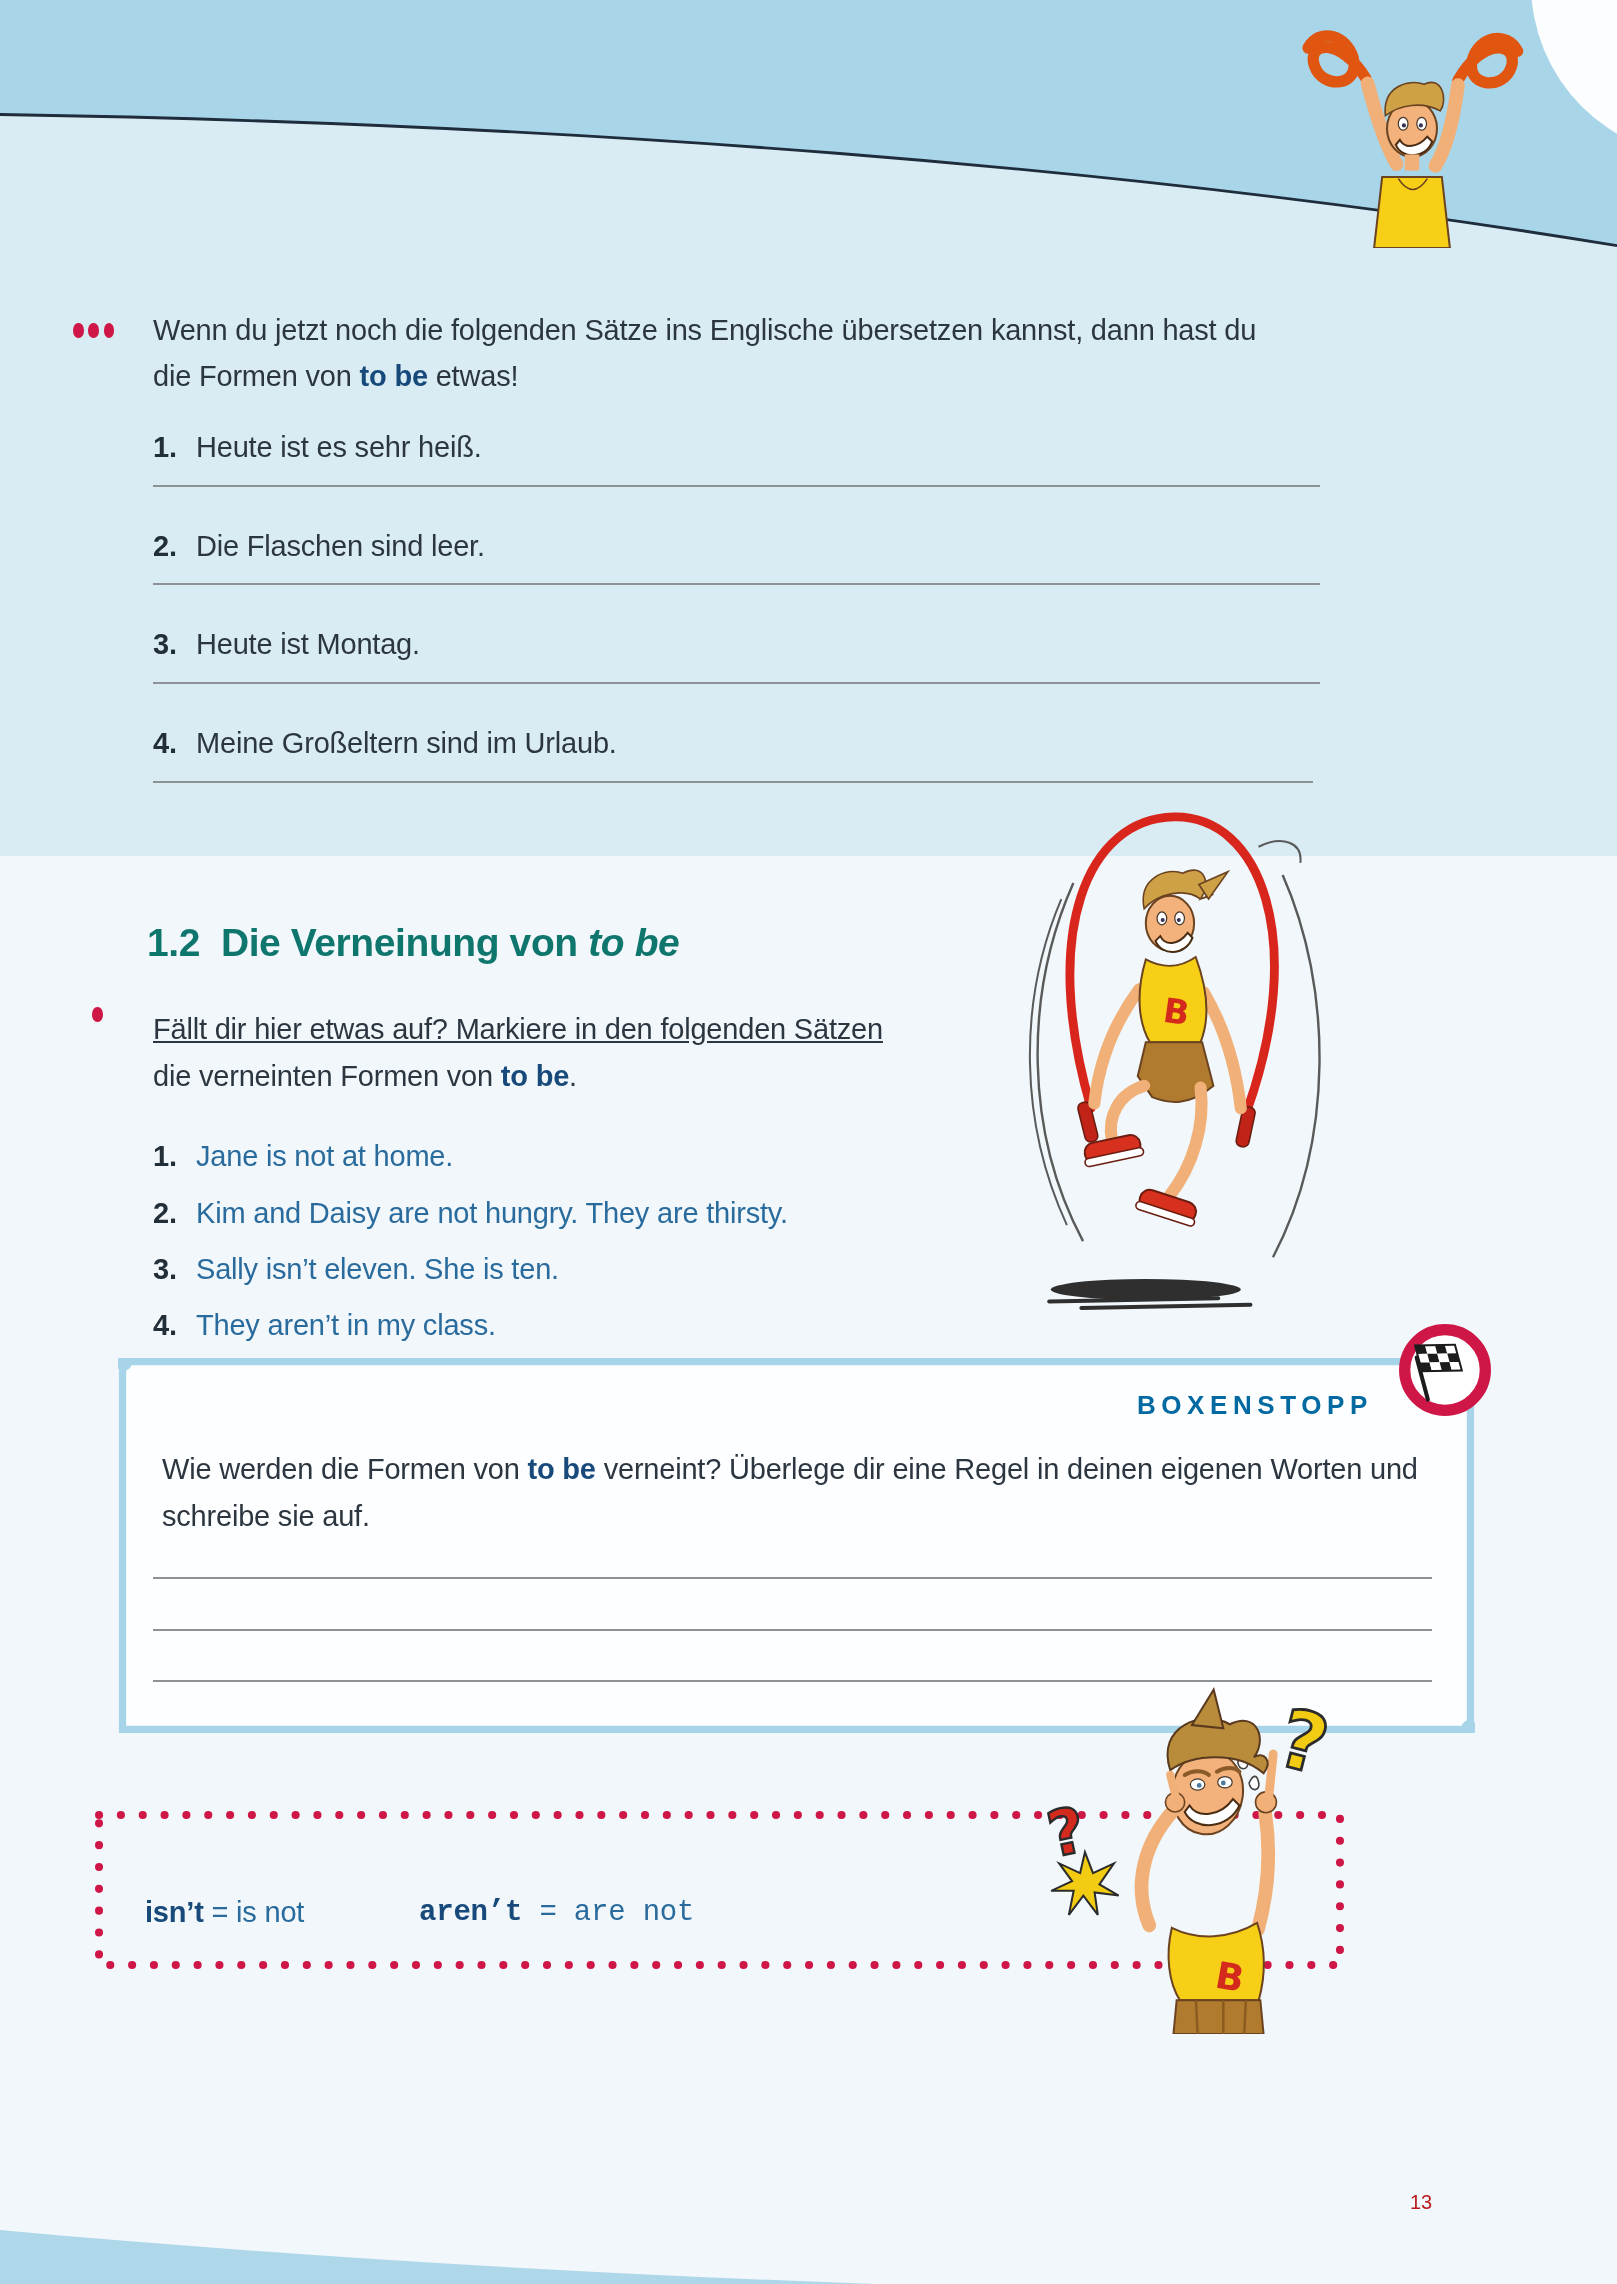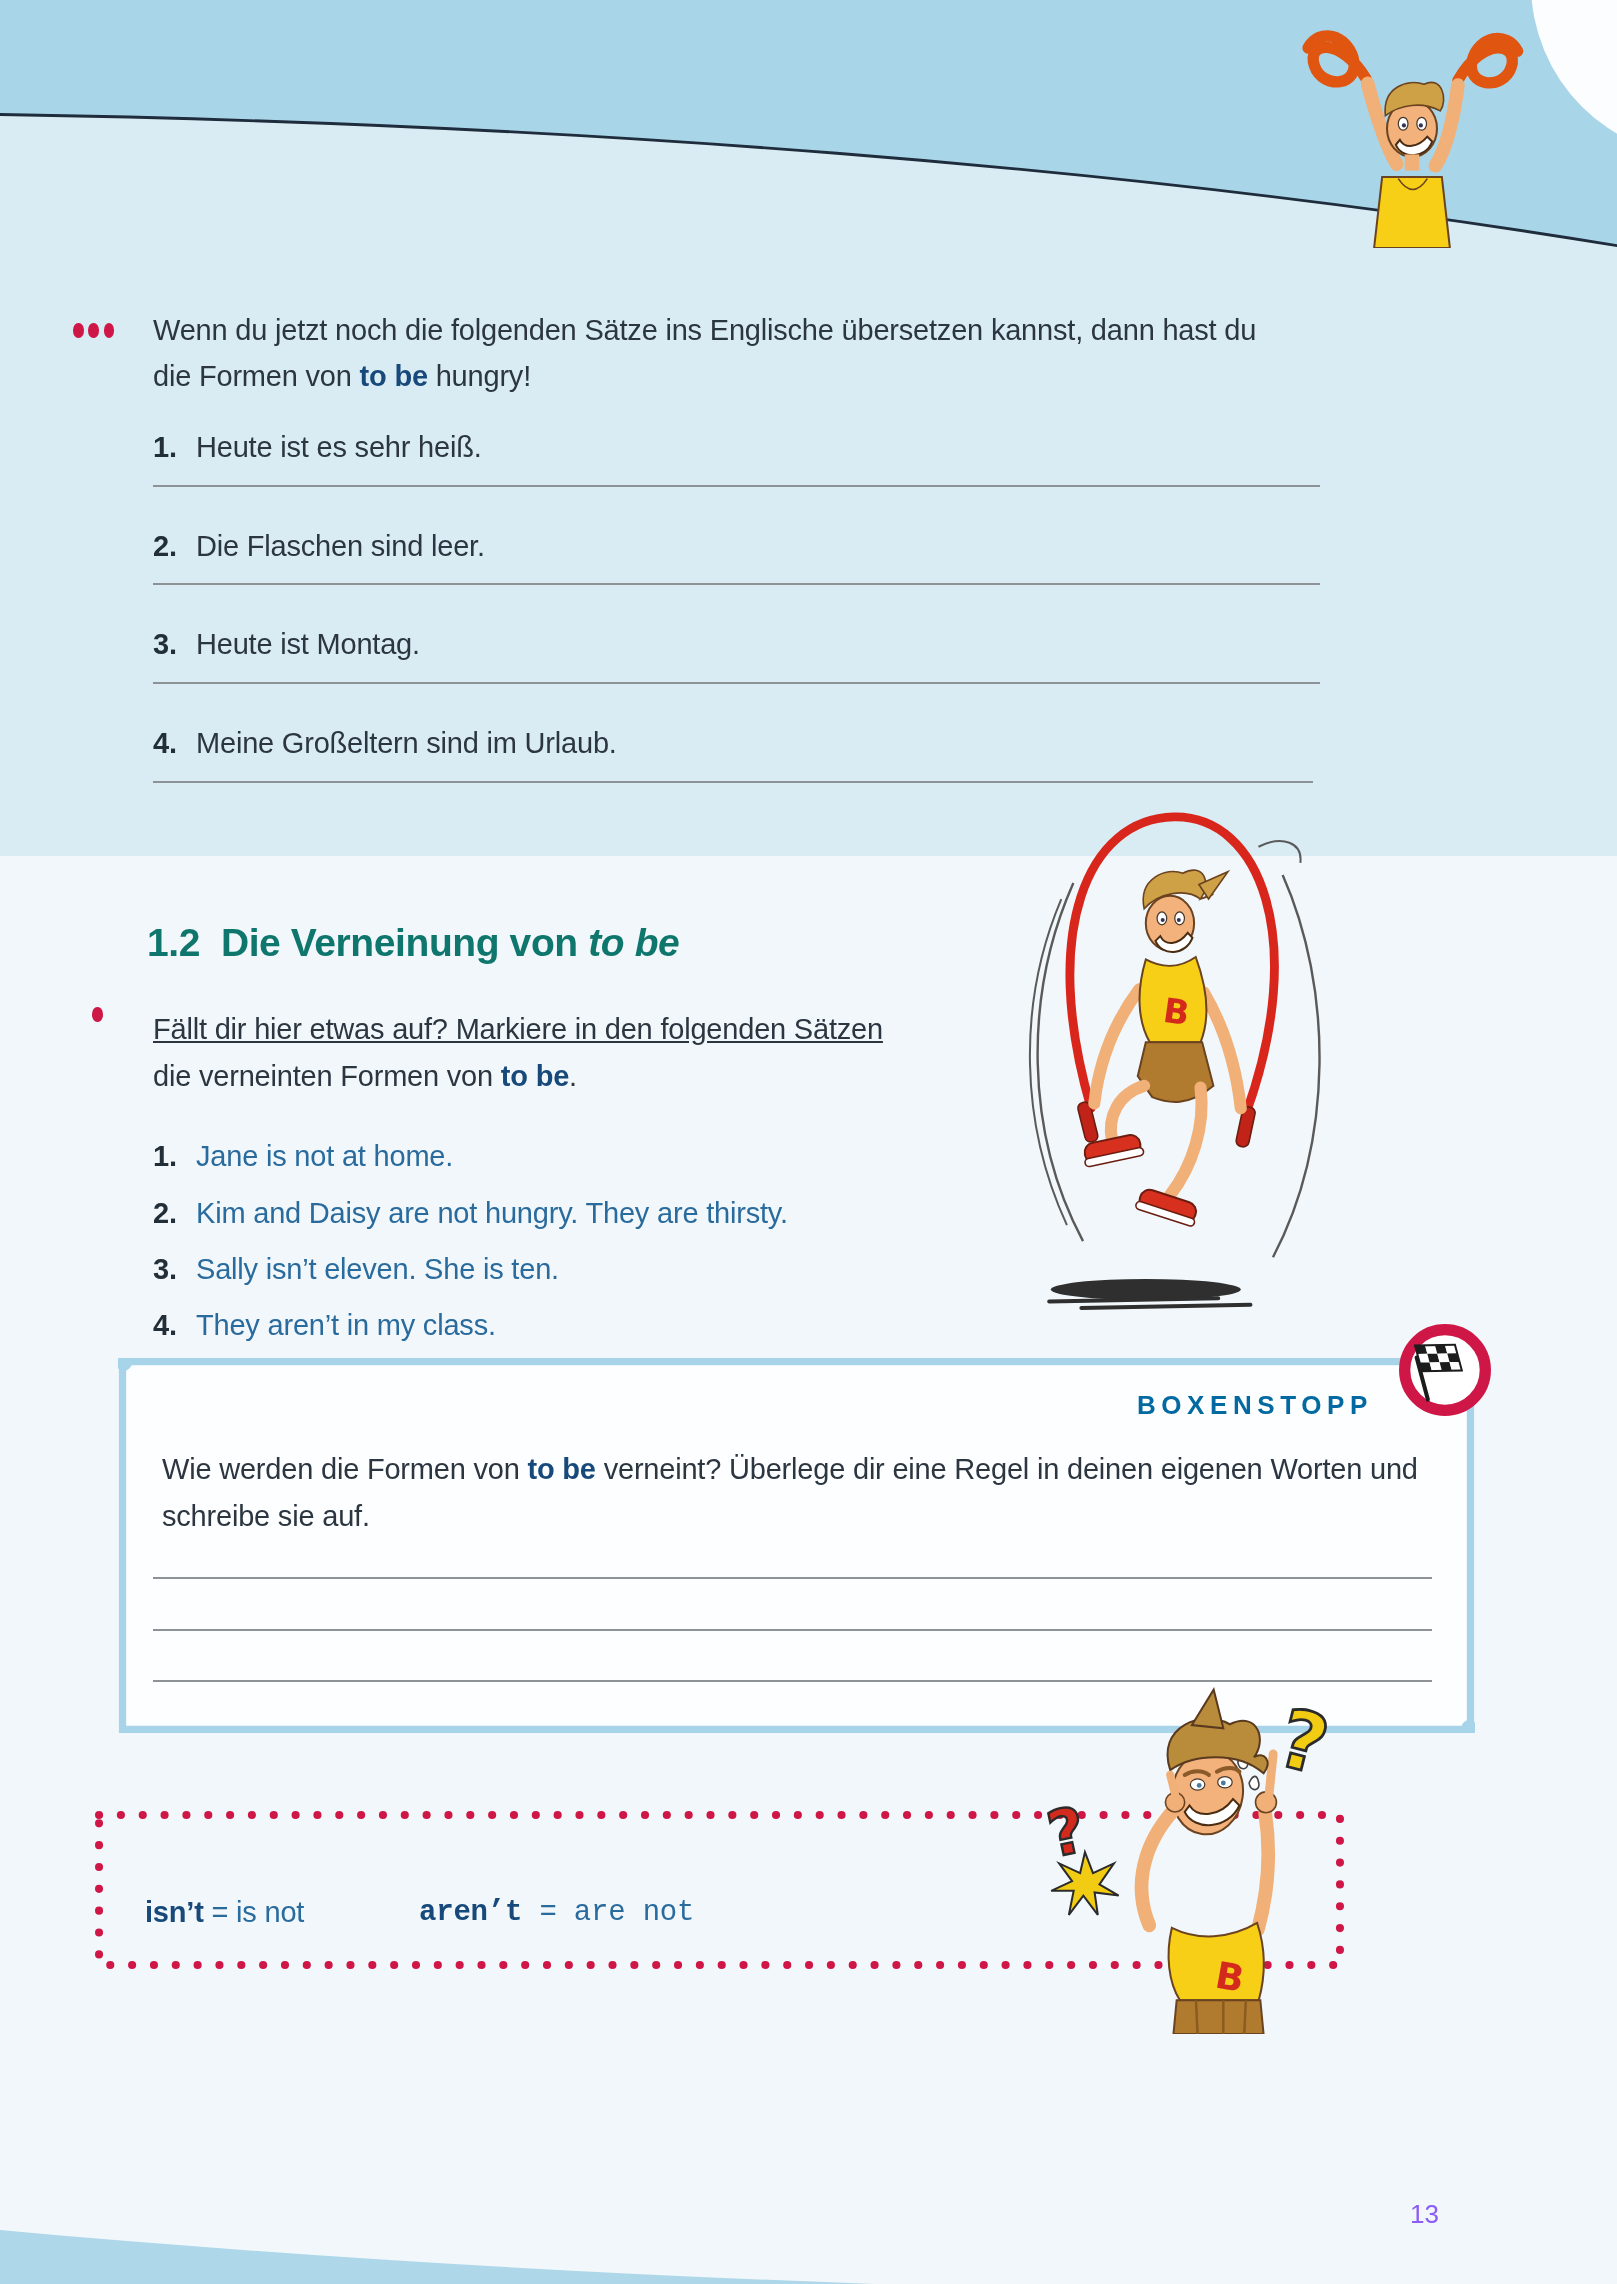--- a/index.html
+++ b/index.html
@@ -28,21 +28,21 @@
   .red-dot{width:10.5px;height:14.5px;border-radius:50%;background:#cf1747;display:inline-block;margin-right:4.8px;}
   
   #boxenstopp{left:118px;top:1358px;width:1357px;height:375px;z-index:4;}
   #boxenstopp-label{position:absolute;right:102px;top:32px;font-size:26px;font-weight:bold;letter-spacing:5.6px;color:#0369a1;white-space:nowrap;}
   #badge{left:1395px;top:1320px;width:100px;height:100px;z-index:5;}
   
   #reminder{left:95px;top:1811px;width:1249px;height:158px;z-index:4;}
   #reminder-title{position:absolute;left:54px;top:34px;font-size:29px;font-weight:bold;color:#d01945;white-space:nowrap;}
   .pair-short{font-weight:bold;color:#17497a;}
   .pair-long{color:#2a6b9e;}
-  #page-number{left:1410px;top:2191px;font-size:26px;color:#8b5cf6;z-index:2;margin-top:8px;}
+  #page-number{left:1410px;top:2191px;font-size:20px;color:#b91c1c;z-index:2;}
 </style>
 </head>
 <body>
 
 <div id="page">
 
   <div class="abs" id="pale-band"></div>
 
   <svg class="abs" id="sky" width="1618" height="258" viewBox="0 0 2008 320">
     <path d="M0,0 H2008 V305 C1400,205 700,153 0,142 Z" fill="#a9d5e8"></path>
@@ -69,21 +69,21 @@
     <rect x="146" y="184" width="18" height="20" fill="#f0b078"></rect>
     <path d="M118,212 L192,212 L202,300 L108,300 Z" fill="#f6cf16" stroke="#6b4320" stroke-width="2.5"></path>
     <path d="M138,214 C150,232 162,232 174,214" fill="none" stroke="#6b4320" stroke-width="2"></path>
   </svg>
 
   <div class="abs z2" style="left:73px;top:307px;">
     <span class="red-dot"></span><span class="red-dot"></span><span class="red-dot"></span>
   </div>
 
   <div class="abs body-txt z2" style="left:153px;top:300px;">Wenn du jetzt noch die folgenden Sätze ins Englische übersetzen kannst, dann hast du</div>
-  <div class="abs body-txt z2" style="left:153px;top:346px;"><span>die Formen von </span><span class="tobe">to be</span><span> hungry!</span></div>
+  <div class="abs body-txt z2" style="left:153px;top:346px;"><span>die Formen von </span><span class="tobe">to be</span><span> etwas!</span></div>
 
   <div class="abs body-txt z2" style="left:153px;top:417px;"><span class="num">1.</span><span>Heute ist es sehr heiß.</span></div>
   <div class="abs rule" style="left:153px;top:485px;width:1167px;"></div>
 
   <div class="abs body-txt z2" style="left:153px;top:516px;"><span class="num">2.</span><span>Die Flaschen sind leer.</span></div>
   <div class="abs rule" style="left:153px;top:583px;width:1167px;"></div>
 
   <div class="abs body-txt z2" style="left:153px;top:614px;"><span class="num">3.</span><span>Heute ist Montag.</span></div>
   <div class="abs rule" style="left:153px;top:682px;width:1167px;"></div>
 

